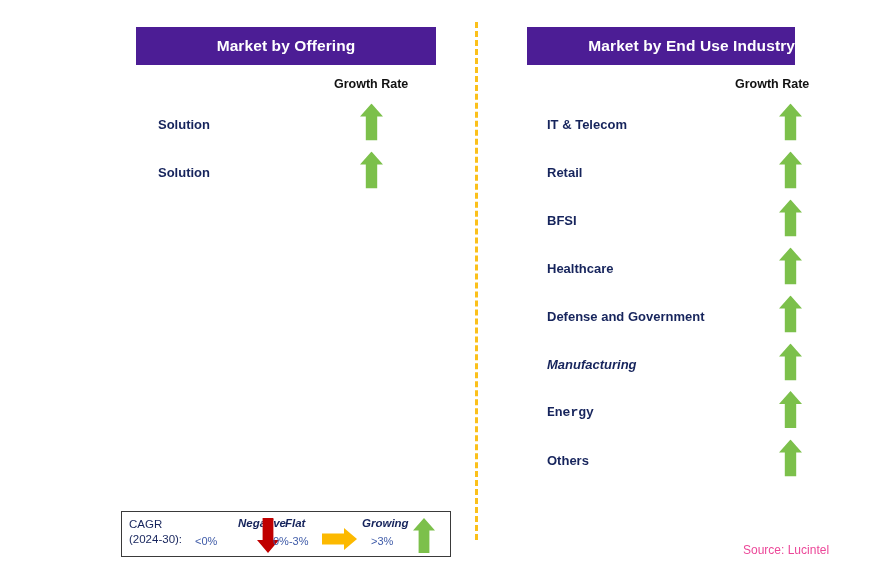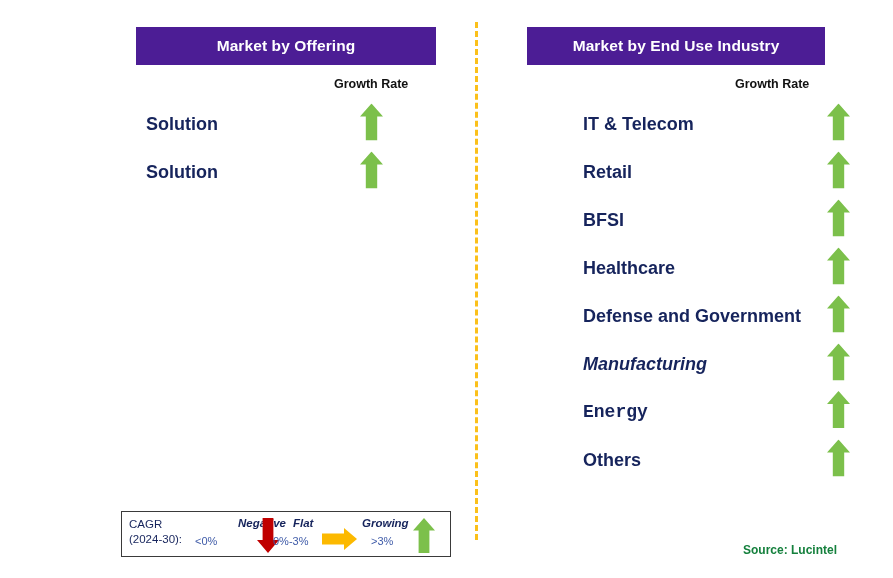--- a/index.html
+++ b/index.html
@@ -27,56 +27,56 @@
     background: #4c1d95;
     color: #ffffff;
     font-size: 15.5px;
     font-weight: bold;
     display: flex;
     align-items: center;
     justify-content: center;
     letter-spacing: 0.1px;
   }
   #header-offering { left: 136px; top: 27px; width: 300px; height: 38px; }
-  #header-enduse   { left: 527px; top: 27px; width: 298px; height: 38px; }
+  #header-enduse   { left: 527px; top: 27px; width: 268px; height: 38px; justify-content: flex-end; }
 
   
   .growth-caption {
     position: absolute;
     color: #111111;
     font-size: 12.5px;
     font-weight: bold;
     white-space: nowrap;
   }
   #growth-caption-left  { left: 334px; top: 77px; }
   #growth-caption-right { left: 735px; top: 77px; }
 
   
   .seg-row {
     position: absolute;
     height: 40px;
   }
   .seg-label {
     position: absolute;
-    left: 4px;
+    left: 16px;
     top: 50%;
     transform: translateY(-50%);
     color: #16245c;
-    font-size: 18px;
+    font-size: 13px;
     font-weight: bold;
     white-space: nowrap;
   }
   .seg-arrow {
     position: absolute;
     top: 50%;
     transform: translateY(-50%);
   }
 
   .col-left  { left: 142px; width: 300px; }
-  .col-right { left: 531px; width: 300px; margin-left: 48px; }
+  .col-right { left: 531px; width: 300px; }
   .col-left .seg-arrow  { left: 218px; }
   .col-right .seg-arrow { left: 248px; }
 
   
   #divider {
     position: absolute;
     left: 475px;
     top: 22px;
     width: 0;
     height: 518px;
@@ -119,36 +119,36 @@
     white-space: nowrap;
   }
   .legend-arrow {
     position: absolute;
   }
 
   #legend-term-negative  { left: 68px;  top: 5px; margin-left: 48px; }
   #legend-range-negative { left: 73px;  top: 23px; }
   #legend-arrow-negative { left: 135px; top: 6px; }
 
-  #legend-term-flat  { left: 171px; top: 5px; text-align: center; }
+  #legend-term-flat  { left: 163px; top: 5px; text-align: center; }
   #legend-range-flat { left: 151px; top: 23px; }
   #legend-arrow-flat { left: 200px; top: 16px; }
 
   #legend-term-growing  { left: 240px; top: 5px; text-align: right; }
   #legend-range-growing { left: 249px; top: 23px; }
   #legend-arrow-growing { left: 291px; top: 6px; }
 
   
   #source-note {
     position: absolute;
     left: 743px;
     top: 543px;
-    color: #15803d;
+    color: #ec4899;
     font-size: 12px;
-    font-weight: bold;
+    font-weight: normal;
     white-space: nowrap;
     text-align: right;
   }
 </style>
 </head>
 <body>
 
 <div class="canvas">
 
   <div class="panel-header" id="header-offering">

